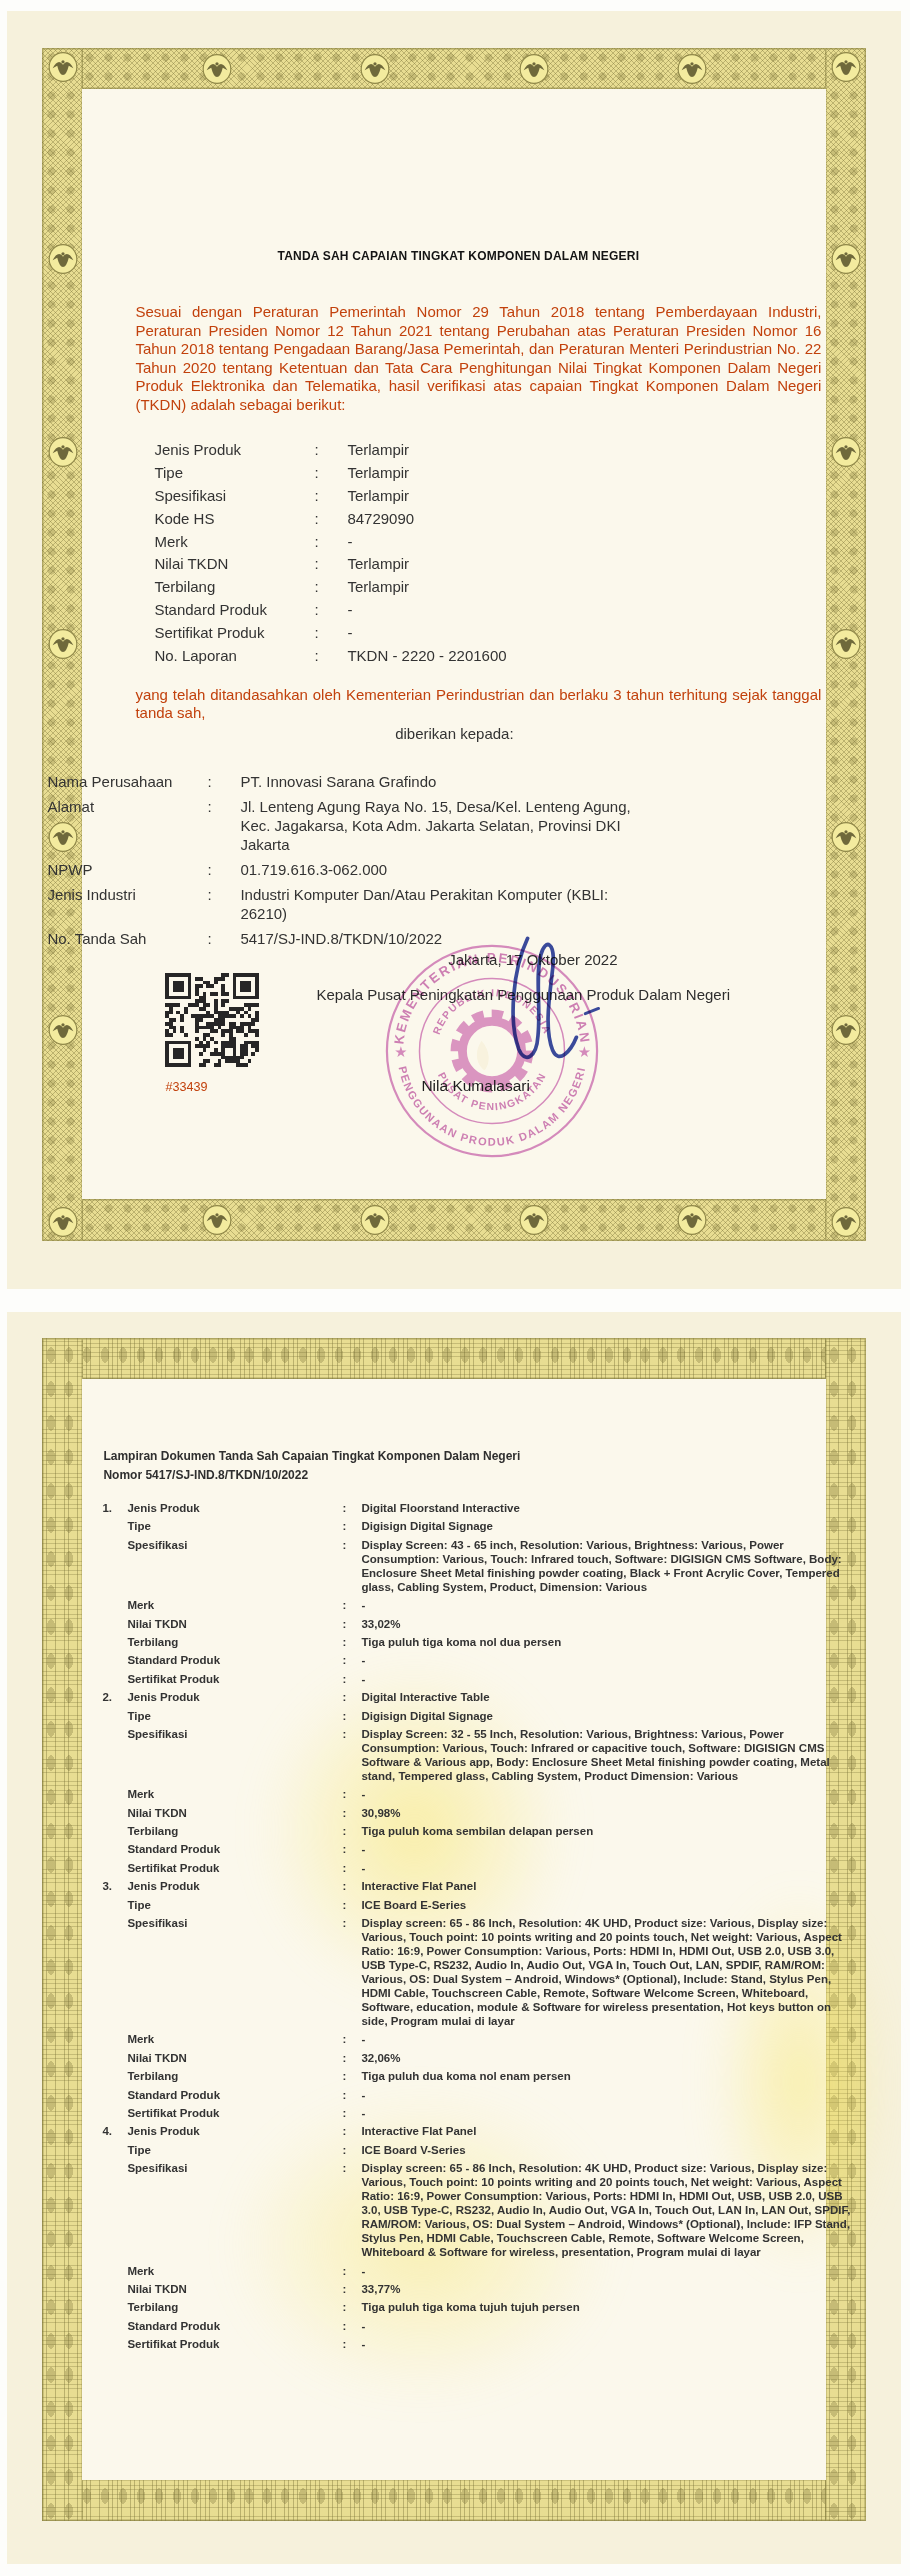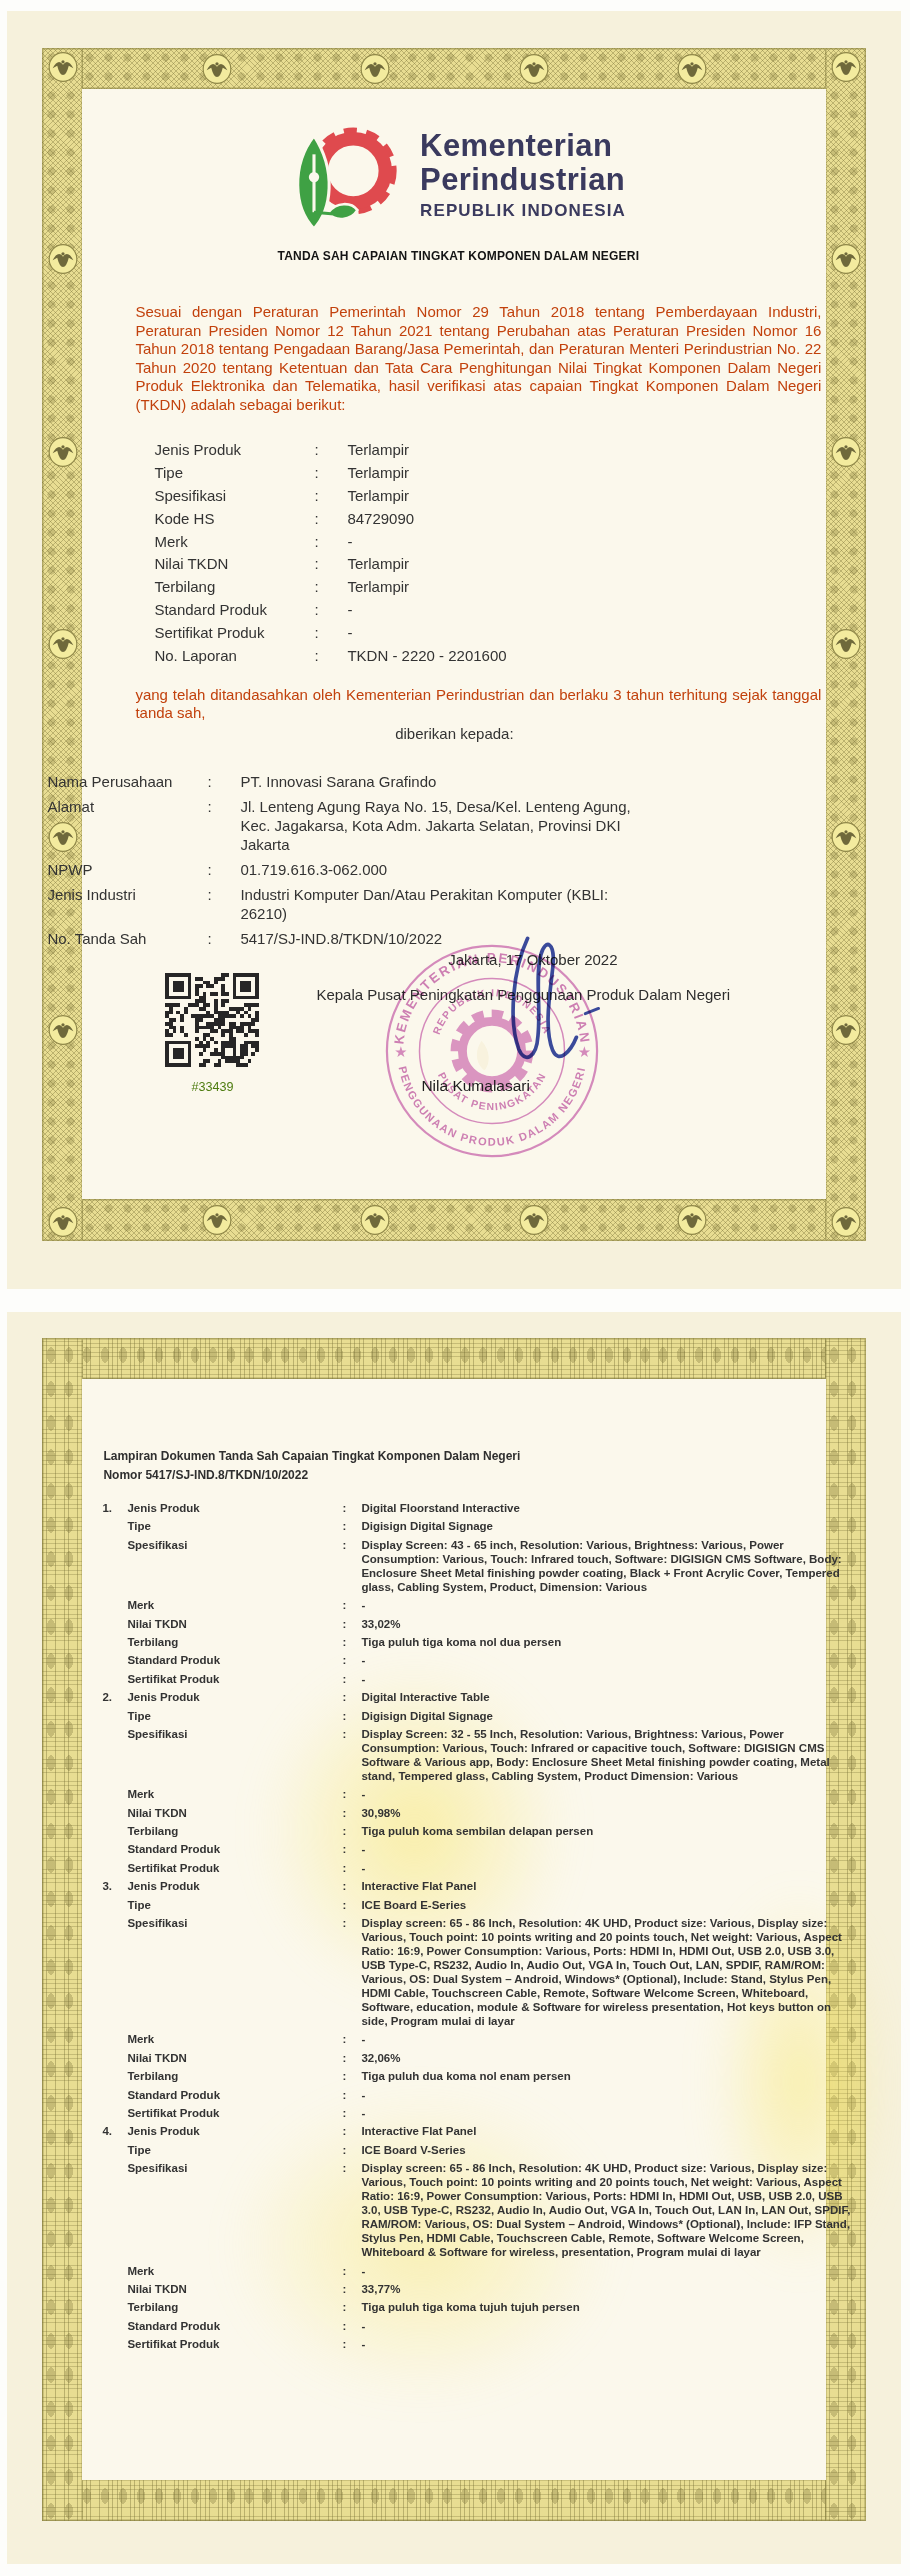--- a/index.html
+++ b/index.html
@@ -56,21 +56,21 @@
   .fields,.company{position:absolute;left:0;width:100%;padding-left:147px;box-sizing:border-box;}
   .fields{top:431px;}
   .company{top:761px;padding-left:40px;}
   .frow{display:grid;grid-template-columns:160px 33px 1fr;font-size:15px;line-height:15.5px;
         margin-bottom:7.4px;color:#333;}
   .company .frow{line-height:19px;margin-bottom:6px;}
   .company .frow .val{max-width:414px;}
   .jakarta{position:absolute;top:940px;left:222px;width:607px;text-align:center;font-size:15px;}
   .kepala{position:absolute;top:975px;left:309px;font-size:15px;}
   .qr{position:absolute;left:158px;top:962px;width:94px;height:94px;}
-  .qrcap{position:absolute;left:158px;top:1069px;width:94px;text-align:center;font-size:12.6px;color:#4d7c0f;}
+  .qrcap{position:absolute;left:158px;top:1069px;width:94px;text-align:left;font-size:12.6px;color:#c2410c;}
   .stamp{position:absolute;left:374px;top:929px;width:222px;height:222px;opacity:.8;
          mix-blend-mode:multiply;}
   .sig{position:absolute;left:463px;top:914px;width:133px;height:155px;mix-blend-mode:multiply;}
   .nila{position:absolute;left:414px;top:1066px;width:222px;text-align:left;
         font-size:15.5px;font-weight:400;color:#1d1d1d;}
   
   .p2header{position:absolute;left:96px;top:135px;font-size:12px;line-height:19px;color:#2f2f2f;}
   .items{position:absolute;left:0;top:189px;width:100%;box-sizing:border-box;
          padding-left:95px;padding-right:50px;}
   .item{margin-bottom:3.7px;}
@@ -216,38 +216,20 @@
           <circle cx="13" cy="8.5" r="1.4" fill="#6f693b"></circle>
         </svg></span>
       <span class="med"><svg viewBox="0 0 26 26">
           <ellipse cx="13" cy="13" rx="12" ry="12.5" fill="#f3eb9e" stroke="#8f8748" stroke-width="1"></ellipse>
           <path d="M4 14 Q9 5 13 11 Q17 5 22 14 L18 12 Q16 20 13 20 Q10 20 8 12 Z" fill="#6f693b"></path>
           <circle cx="13" cy="8.5" r="1.4" fill="#6f693b"></circle>
         </svg></span>
     </div>
   <div class="inner"></div>
 
-  <div class="logo-row">
-    <span class="logo-icon">
-      <svg viewBox="0 0 120 120">
-        <circle cx="68" cy="56" r="34" fill="none" stroke="#df4a4e" stroke-width="16" stroke-dasharray="11 8"></circle>
-        <circle cx="68" cy="56" r="31" fill="none" stroke="#df4a4e" stroke-width="13"></circle>
-        <path d="M30 22 C 8 50, 10 92, 30 112 C 47 94, 52 56, 30 22 Z" fill="#3fa144" stroke="#fbf8ec" stroke-width="3"></path>
-        <path d="M30 40 L30 96" stroke="#fbf8ec" stroke-width="3"></path>
-        <circle cx="30" cy="62" r="5" fill="#fbf8ec"></circle>
-        <path d="M44 96 C 52 86, 66 86, 72 94 C 66 104, 50 106, 44 96 Z" fill="#3fa144" stroke="#fbf8ec" stroke-width="2.5"></path>
-        <path d="M30 96 L52 98" stroke="#3fa144" stroke-width="3"></path>
-      </svg>
-    </span>
-    <span class="logo-text">
-      <div class="logo-line">Kementerian</div>
-      <div class="logo-line">Perindustrian</div>
-      <div class="logo-sub">REPUBLIK INDONESIA</div>
-    </span>
-  </div>
 
   <div class="cert-title">TANDA SAH CAPAIAN TINGKAT KOMPONEN DALAM NEGERI</div>
   <div class="para intro">Sesuai dengan Peraturan Pemerintah Nomor 29 Tahun 2018 tentang Pemberdayaan Industri, Peraturan Presiden Nomor 12 Tahun 2021 tentang Perubahan atas Peraturan Presiden Nomor 16 Tahun 2018 tentang Pengadaan Barang/Jasa Pemerintah, dan Peraturan Menteri Perindustrian No. 22 Tahun 2020 tentang Ketentuan dan Tata Cara Penghitungan Nilai Tingkat Komponen Dalam Negeri Produk Elektronika dan Telematika, hasil verifikasi atas capaian Tingkat Komponen Dalam Negeri (TKDN) adalah sebagai berikut:</div>
 
   <div class="fields">
     <div class="frow">
         <span class="lbl">Jenis Produk</span>
         <span class="col">:</span>
         <span class="val">Terlampir</span>
       </div>

